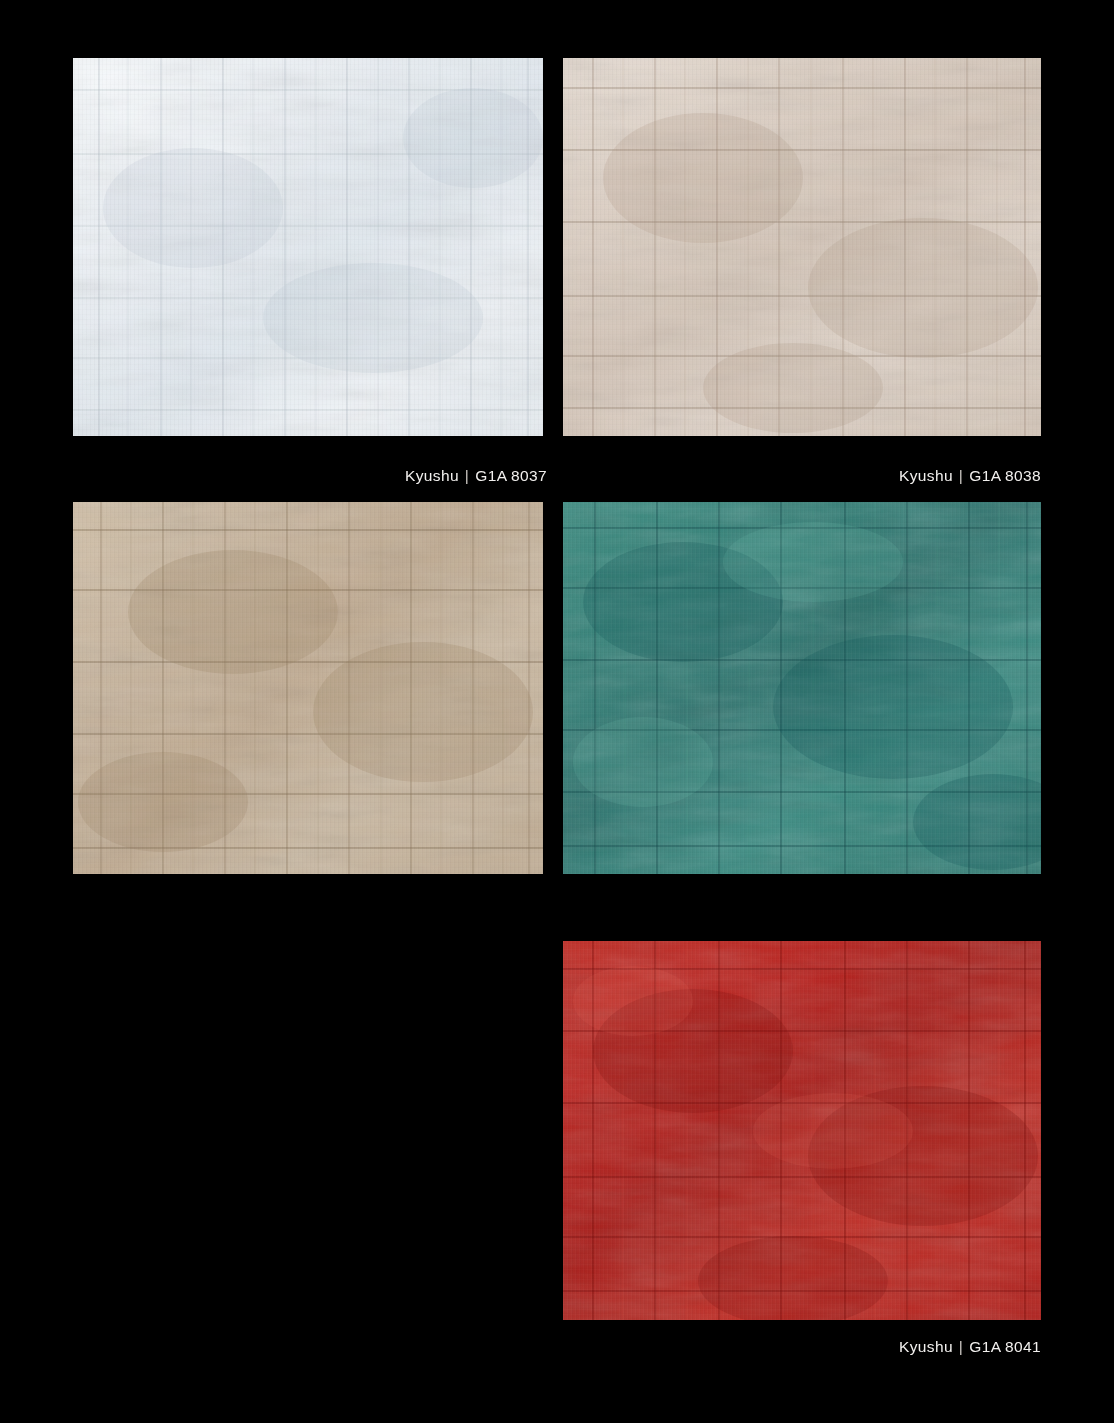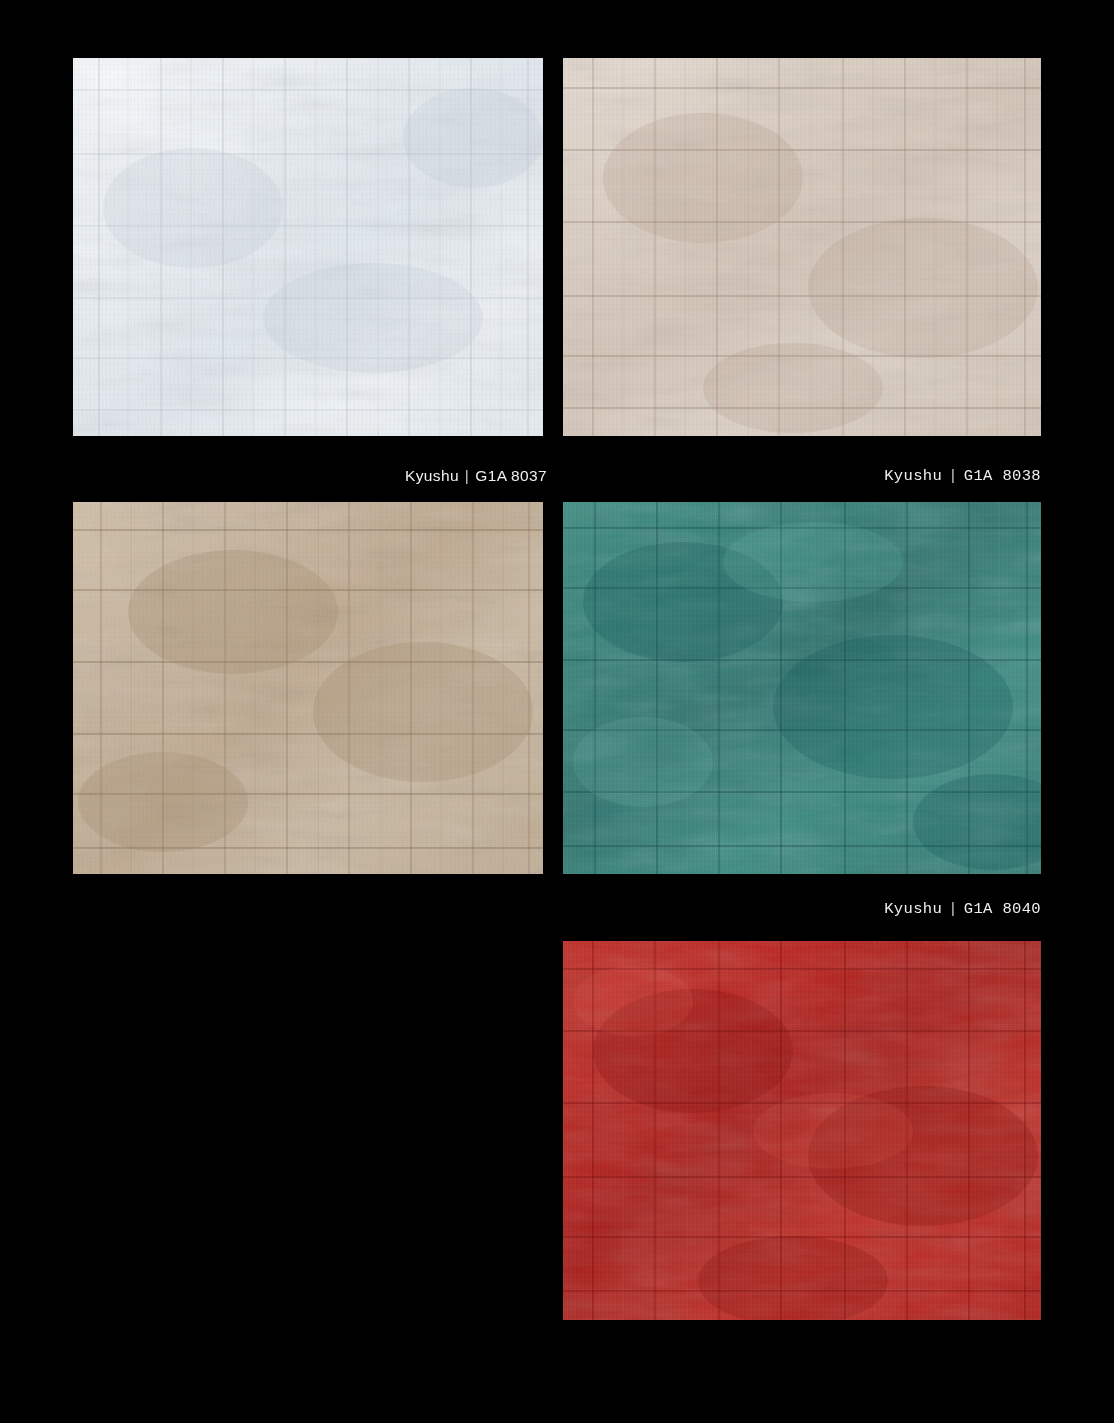--- a/index.html
+++ b/index.html
@@ -74,21 +74,21 @@
   .caption {
     position: absolute;
     color: #f2f0ee;
     font-size: 15.5px;
     letter-spacing: .35px;
     white-space: nowrap;
     text-align: right;
     font-weight: 400;
   }
   .cap-col-1 { left: 73px;  width: 474px; }
-  .cap-col-2 { left: 563px; width: 478px; font-family: Liberation Mono, monospace; }
+  .cap-col-2 { left: 563px; width: 478px; }
   .cap-row-1 { top: 460px; margin-top: 7px; }
   .cap-row-2 { top: 900px; }
   .cap-row-3 { top: 1338px; }
 
   .caption .sep {
     display: inline-block;
     padding: 0 6px;
     color: #cfcbc6;
   }
 </style>
@@ -291,23 +291,20 @@
         </g>
         <g opacity="0.16" fill="#6fc0ae">
           <ellipse cx="250" cy="60" rx="90" ry="40"></ellipse>
           <ellipse cx="80" cy="260" rx="70" ry="45"></ellipse>
         </g>
       </svg>
       <div class="fiber"></div>
       <div class="fiber-h"></div>
     </div>
   </div>
-  <div class="caption cap-col-2 cap-row-2">
-    <span>Kyushu</span><span class="sep">|</span><span>G1A 8040</span>
-  </div>
 
   <div class="swatch-cell col-2 row-3">
     <div class="swatch">
       <svg width="100%" height="100%" viewBox="0 0 478 379" preserveAspectRatio="none">
         <defs>
           <linearGradient id="g41base" x1="0.05" y1="0" x2="0.95" y2="1">
             <stop offset="0%" stop-color="#c52a23"></stop>
             <stop offset="20%" stop-color="#c0201c"></stop>
             <stop offset="45%" stop-color="#a81916"></stop>
             <stop offset="70%" stop-color="#c52a22"></stop>
@@ -346,14 +343,17 @@
         </g>
         <g opacity="0.14" fill="#e8685c">
           <ellipse cx="270" cy="190" rx="80" ry="38"></ellipse>
           <ellipse cx="70" cy="60" rx="60" ry="35"></ellipse>
         </g>
       </svg>
       <div class="fiber"></div>
       <div class="fiber-h"></div>
     </div>
   </div>
+  <div class="caption cap-col-2 cap-row-3">
+    <span>Kyushu</span><span class="sep">|</span><span>G1A 8041</span>
+  </div>
 
 </div>
 
 </body></html>

